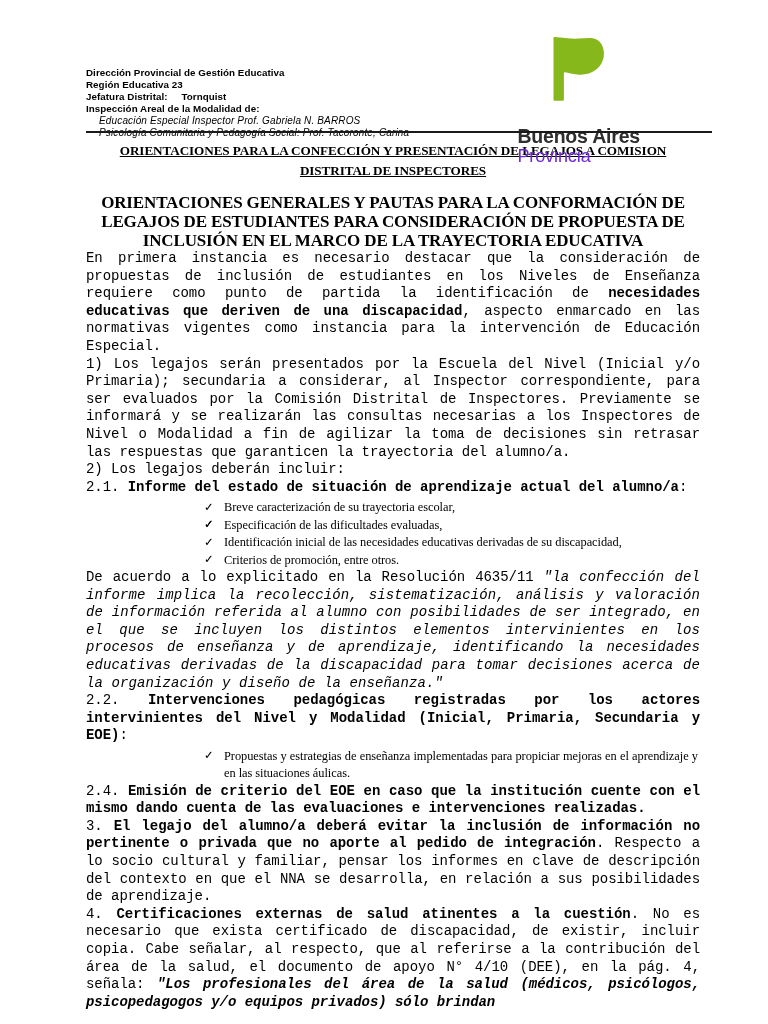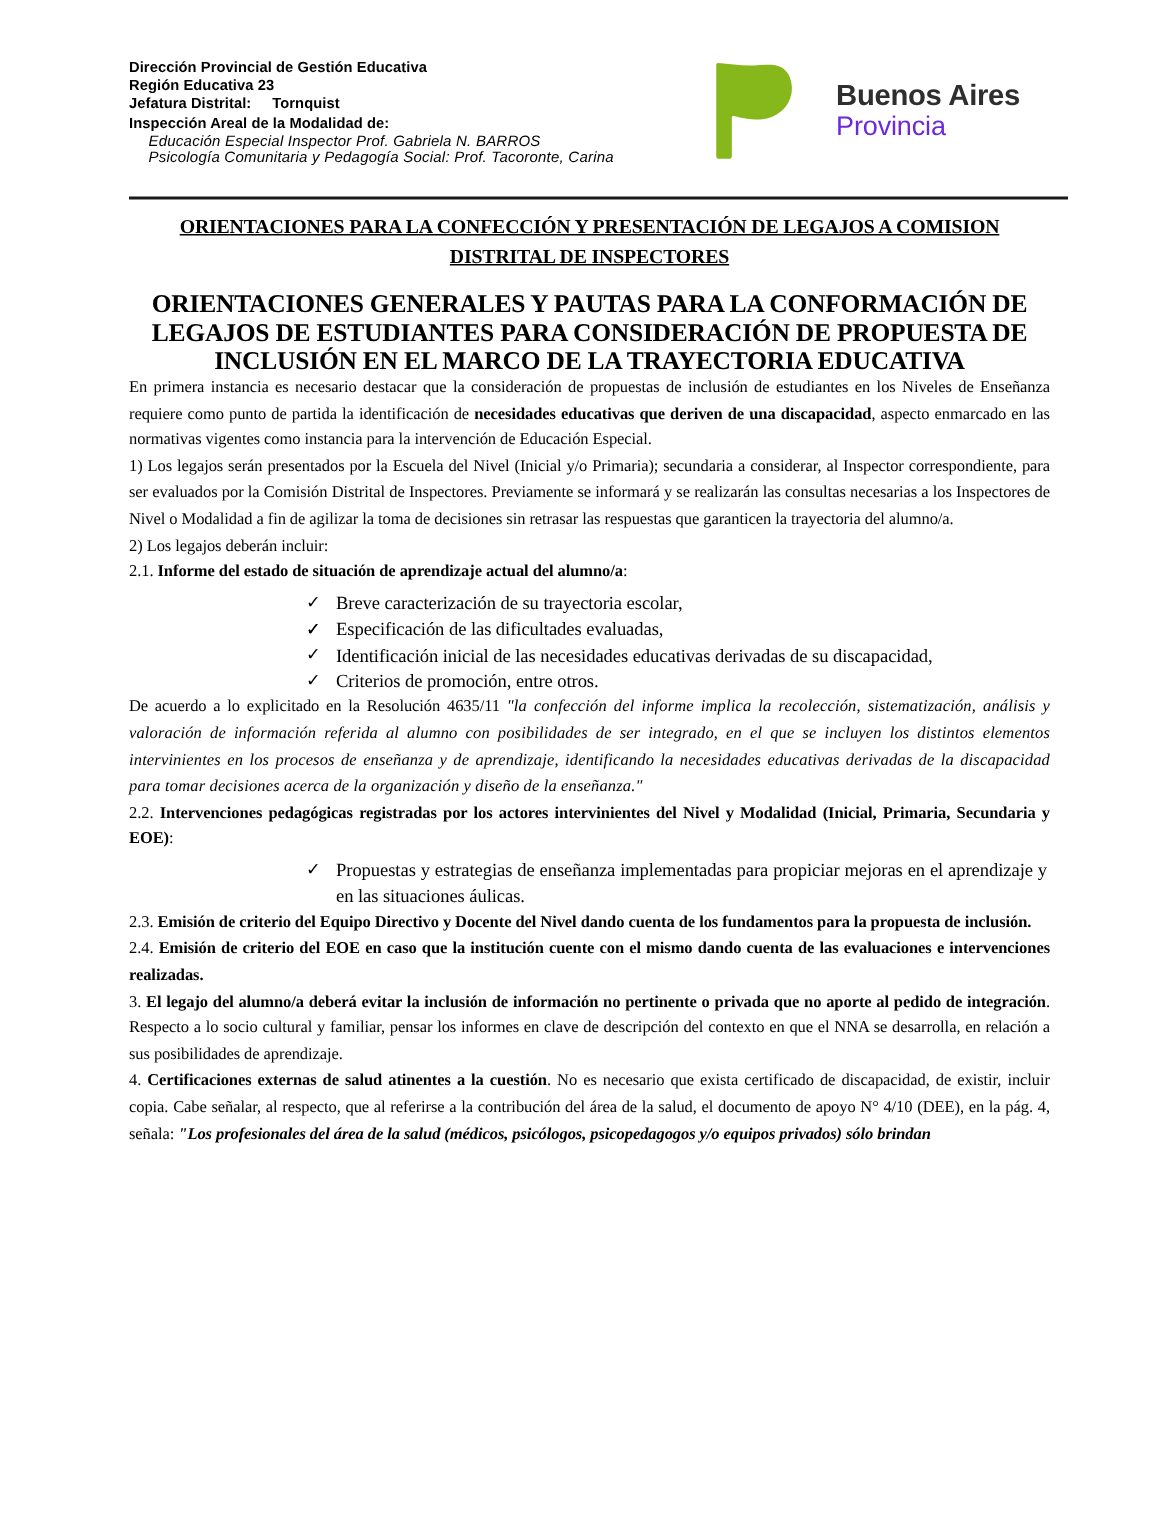--- a/index.html
+++ b/index.html
@@ -53,22 +53,23 @@
     line-height: 11.6px;
     padding-left: 13px;
     letter-spacing: 0.15px;
   }
 
   
   .logo {
     display: flex;
     align-items: center;
     gap: 25px;
-    margin-right: 32px;
+    margin-right: 72px;
     margin-top: -4px;
+    flex-direction: column;
   }
   .logo-mark { width: 58px; height: 66px; display:block; }
   .logo-text {
     font-family: "Liberation Sans", "DejaVu Sans", sans-serif;
     line-height: 1.02;
     color: #2e2e2e;
   }
   .logo-text .l1 { font-size: 19.5px; font-weight: bold; letter-spacing: -0.2px; display:block; }
   .logo-text .l2 { font-size: 18px; font-weight: normal; letter-spacing: -0.1px; display:block; color:#6d28d9; }
 
@@ -99,25 +100,26 @@
   .doc-title-sub {
     font-size: 17px;
     font-weight: bold;
     line-height: 19px;
     letter-spacing: -0.15px;
     margin-top: 12px;
     padding: 0 6px;
   }
 
   p.para {
-    font-size: 11px;
+    font-size: 14px;
     line-height: 17.6px;
     text-align: justify;
     margin: 0;
     letter-spacing: -0.05px;
+    font-family: Liberation Mono, monospace;
   }
   .gap-lg { margin-top: 17px; }
   .gap-md { margin-top: 15px; }
   .gap-sm { margin-top: 11px; }
 
   b, strong { font-weight: bold; }
   i, em { font-style: italic; }
 
   .quote-italic {
     font-style: italic;
@@ -207,21 +209,20 @@
     </ul>
 
     <p class="para gap-md"><span>De acuerdo a lo explicitado en la Resolución 4635/11  </span><i class="quote-italic">"la confección del informe implica la recolección, sistematización, análisis y valoración de información referida al alumno con posibilidades de ser integrado, en el que se incluyen los distintos elementos intervinientes en los procesos de enseñanza y de aprendizaje, identificando la necesidades educativas derivadas de la discapacidad para tomar decisiones acerca de la organización y diseño de la enseñanza."</i></p>
 
     <p class="para gap-md"><span class="num">2.2.  </span><b>Intervenciones pedagógicas registradas por los actores intervinientes del Nivel y Modalidad (Inicial, Primaria, Secundaria  y EOE)</b><span>:</span></p>
 
     <ul class="checks">
       <li class="justified"><span class="tick">✓</span><span>Propuestas y estrategias de enseñanza implementadas para propiciar mejoras en el aprendizaje y en las situaciones áulicas.</span></li>
     </ul>
 
-    <p class="para gap-md"><span class="num">2.3. </span><b>Emisión de criterio del Equipo Directivo y Docente del Nivel dando cuenta de los fundamentos para la propuesta de inclusión.</b></p>
 
     <p class="para gap-md"><span class="num">2.4. </span><b>Emisión de criterio del EOE en caso que la institución cuente con el mismo dando cuenta de las evaluaciones e intervenciones realizadas.</b></p>
 
     <p class="para gap-md"><span class="num">3. </span><b>El legajo del alumno/a deberá evitar la inclusión de información no pertinente o privada que no aporte al pedido de integración</b><span>. Respecto a lo socio cultural y familiar, pensar los informes en clave de descripción del contexto en que el NNA se desarrolla, en relación a sus posibilidades de aprendizaje.</span></p>
 
     <p class="para gap-md"><span class="num">4. </span><b>Certificaciones externas de salud atinentes a la cuestión</b><span>. No es necesario que exista certificado de discapacidad, de existir, incluir copia. Cabe señalar, al respecto, que al referirse a la contribución del área de la salud, el documento de apoyo N° 4/10 (DEE), en la pág. 4, señala:  </span><b><i>"Los profesionales del área de la salud (médicos, psicólogos, psicopedagogos y/o equipos privados) sólo brindan</i></b></p>
 
   </div>
 </div>
 

